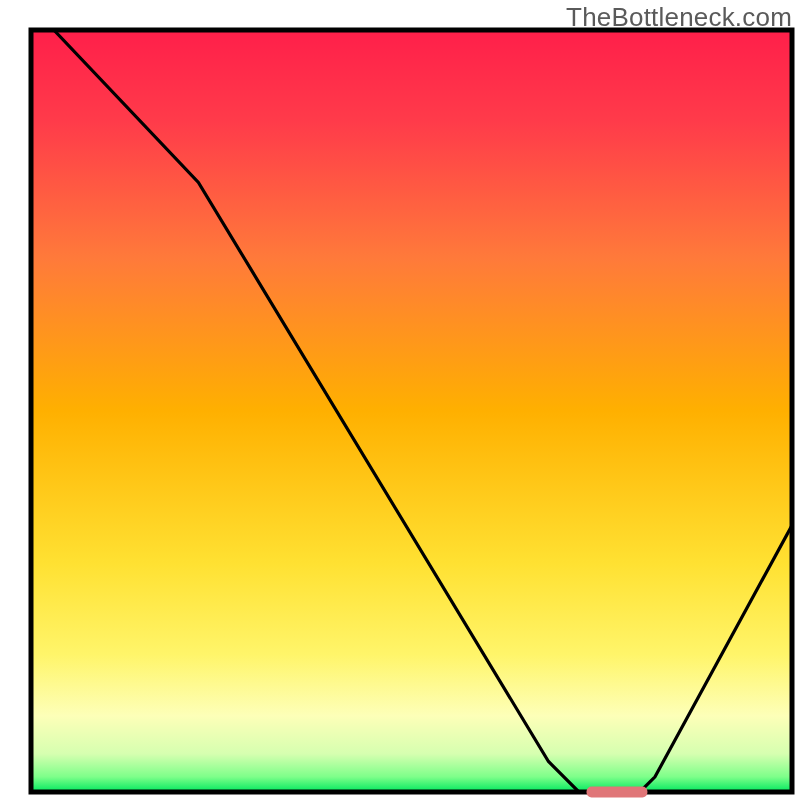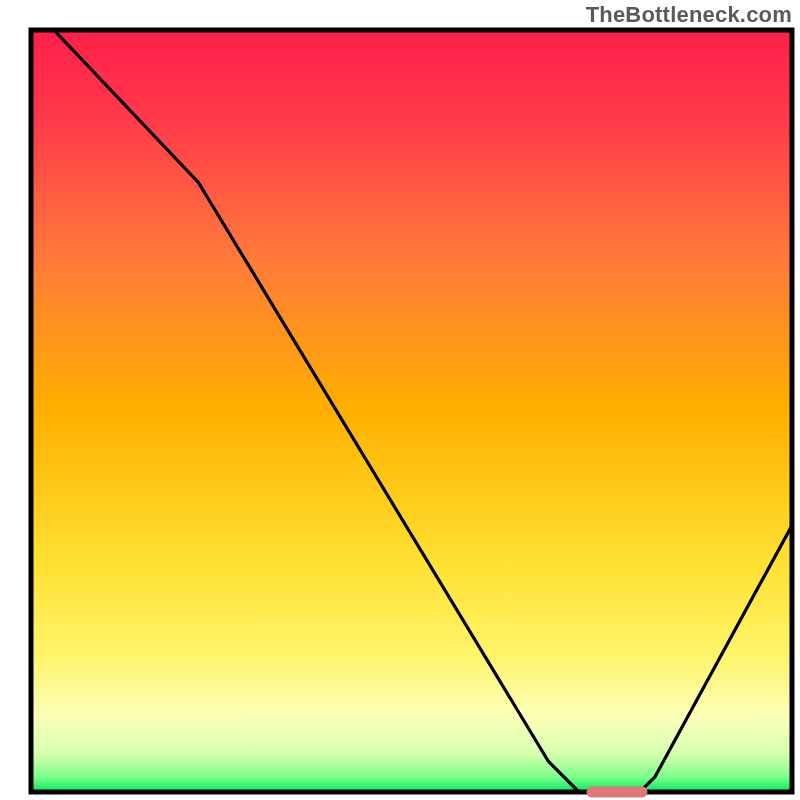--- a/index.html
+++ b/index.html
@@ -12,22 +12,22 @@
   }
   .chart-container {
     position: relative;
     width: 800px;
     height: 800px;
   }
   .watermark {
     position: absolute;
     top: 2px;
     right: 8px;
-    font-size: 22px;
-    font-weight: bold;
+    font-size: 26px;
+    font-weight: normal;
     color: #5a5a5a;
     z-index: 10;
     letter-spacing: 0.2px;
   }
   svg.plot {
     position: absolute;
     top: 0;
     left: 0;
     width: 800px;
     height: 800px;

